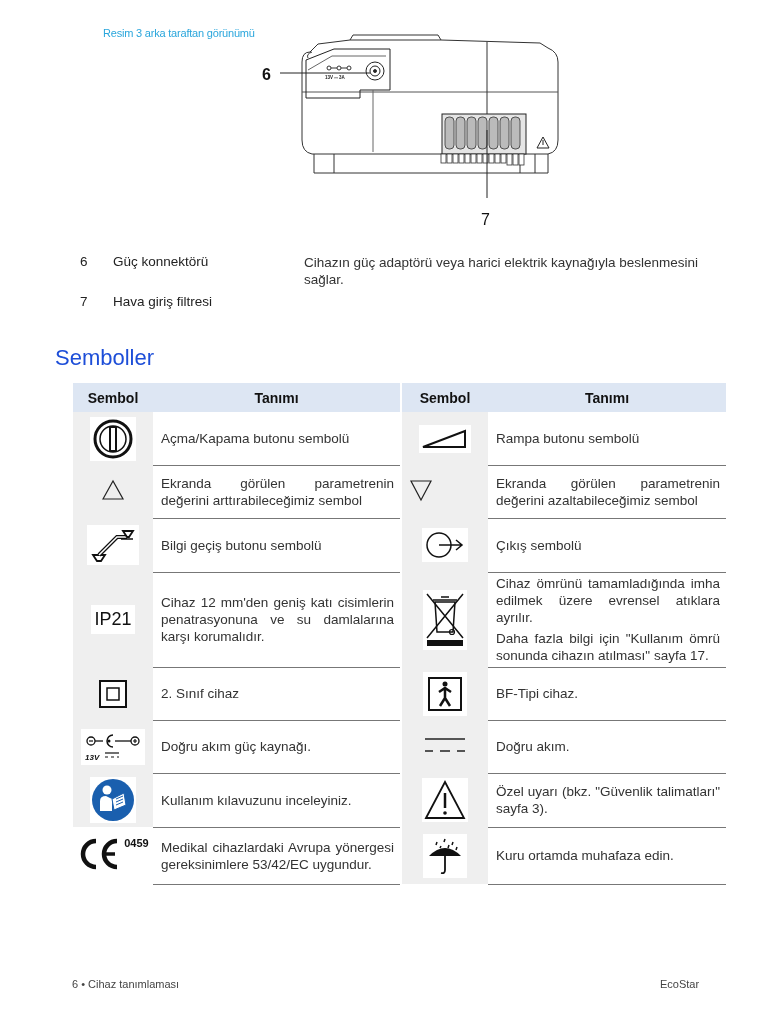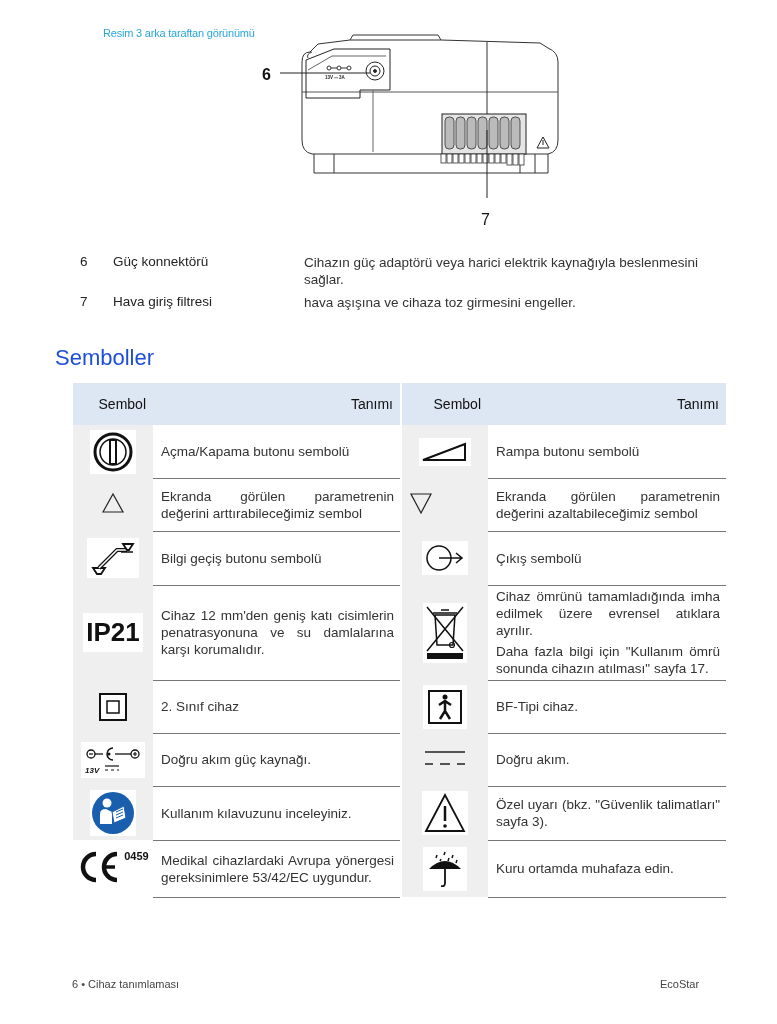--- a/index.html
+++ b/index.html
@@ -7,21 +7,21 @@
          font-family:"Liberation Sans", "DejaVu Sans", sans-serif; color:#222; }
   .caption { position:absolute; left:103px; top:27px; font-size:11px; color:#2aa6dc; letter-spacing:-0.2px; }
   .figure { position:absolute; left:250px; top:30px; width:320px; height:205px; }
   .legend { position:absolute; left:80px; top:254px; width:650px; font-size:13.5px; color:#222; }
   .legend-row { position:relative; height:auto; margin-bottom:6px; display:flex; }
   .legend-row .num { width:33px; }
   .legend-row .name { width:191px; }
   .legend-row .desc { width:420px; color:#333; line-height:17px; }
   .section-title { position:absolute; left:55px; top:327px; font-size:22px; color:#1d4ed8; font-weight:normal; }
   table.sym { position:absolute; left:73px; top:383px; border-collapse:collapse; font-size:13.5px; color:#333; table-layout:fixed; }
-  table.sym th { background:#dde6f3; text-align:right; font-weight:normal; color:#111; height:42px; padding:0 7px; font-size:14px; }
+  table.sym th { background:#dde6f3; text-align:center; font-weight:bold; color:#111; height:29px; padding:0 7px; font-size:14px; }
   table.sym th.gap, table.sym td.gap { width:2px; padding:0; background:#fff; }
   table.sym td { vertical-align:middle; padding:0; }
   td.icon { width:80px; background:#efefef; text-align:center; }
   td.desc { padding:0 6px 0 8px !important; line-height:17px; text-align:justify; border-bottom:1.5px solid #777; }
   .iconbox { display:inline-block; background:#fff; vertical-align:middle; }
   .footer-left { position:absolute; left:72px; top:978px; font-size:11px; color:#444;text-align:center; }
   .footer-right { position:absolute; left:660px; top:978px; font-size:11px; color:#444; }
   .desc p { margin:0; }
   .desc p + p { margin-top:4px; }
 </style>
@@ -104,21 +104,20 @@
 
 <div class="legend">
   <div class="legend-row">
     <span class="num">6</span>
     <span class="name">Güç konnektörü</span>
     <span class="desc">Cihazın güç adaptörü veya harici elektrik kaynağıyla beslenmesini sağlar.</span>
   </div>
   <div class="legend-row">
     <span class="num">7</span>
     <span class="name">Hava giriş filtresi</span>
-    <span class="desc">hava aşışına ve cihaza toz girmesini engeller.</span>
   </div>
 </div>
 
 <h2 class="section-title">Semboller</h2>
 
 <table class="sym">
   <colgroup>
     <col style="width:80px">
       <col style="width:247px">
       <col style="width:2px">
@@ -210,21 +209,21 @@
             </svg>
         </span>
       </td>
       <td class="desc">
           <p>Çıkış sembolü</p>
         </td>
     </tr>
 
     <tr style="height:95px">
       <td class="icon">
-        <span class="iconbox" style="padding:4px 3px;font-weight:bold;font-size:26px;color:#111;">IP21</span>
+        <span class="iconbox" style="padding:4px 3px;font-weight:normal;font-size:18px;color:#111;">IP21</span>
       </td>
       <td class="desc">
           <p>Cihaz 12 mm'den geniş katı cisimlerin penatrasyonuna ve su damlalarına karşı korumalıdır.</p>
         </td>
       <td class="gap"></td>
       <td class="icon">
         <span class="iconbox" style="width:44px;height:60px;">
           <svg width="44" height="60" viewBox="0 0 44 60">
               <path d="M12 12 L32 12 L30 42 L14 42 Z" fill="none" stroke="#111" stroke-width="1.5"></path>
               <path d="M10 10 L34 10" stroke="#111" stroke-width="1.5"></path>

